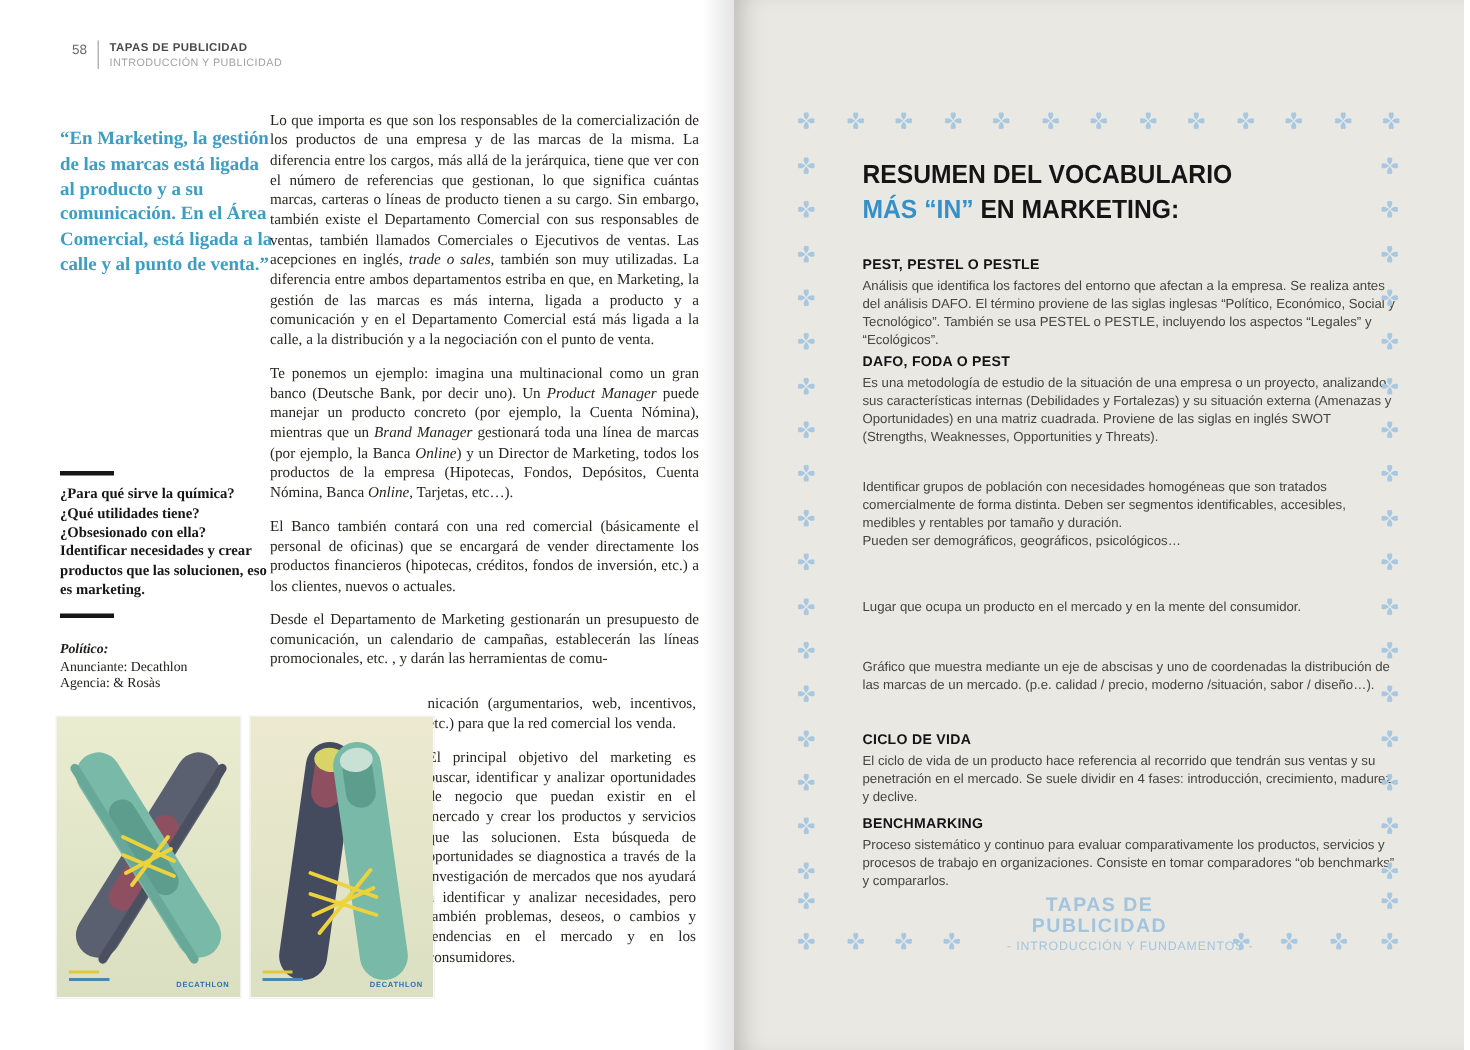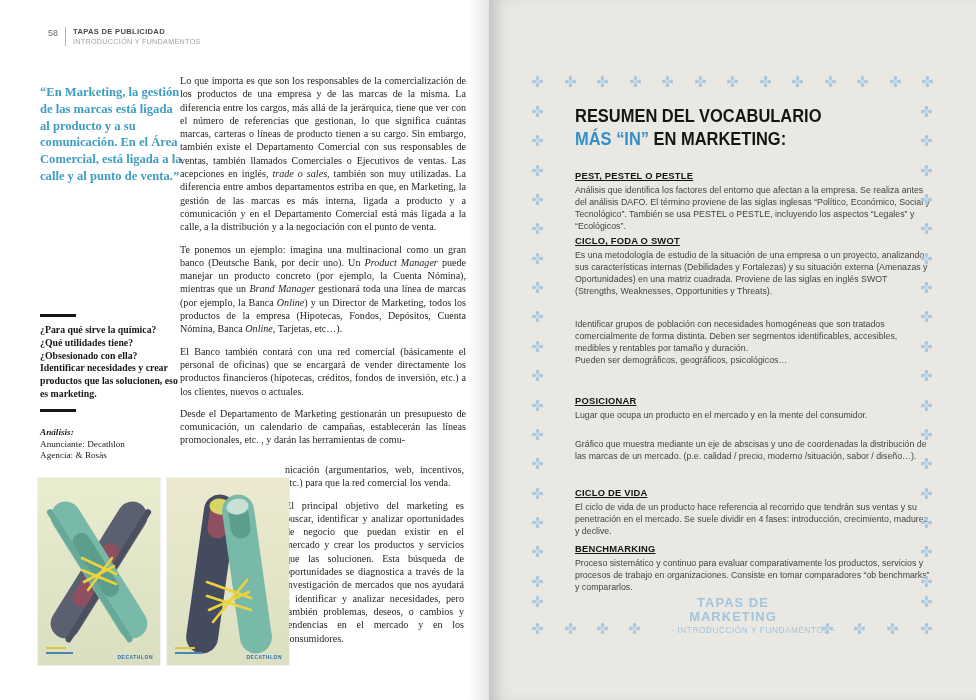--- a/index.html
+++ b/index.html
@@ -34,55 +34,55 @@
   .right-page{position:absolute;left:489px;top:0;width:487px;height:700px;background:#e9e8e3;
               box-shadow:inset 14px 0 18px -10px rgba(0,0,0,.22);}
   .fold{position:absolute;left:468px;top:0;width:21px;height:700px;
         background:linear-gradient(to right, rgba(0,0,0,0), rgba(0,0,0,.10));}
   .vocab-title{position:absolute;left:575px;top:106px;font-family:"Liberation Sans", sans-serif;
                transform:scaleX(.94);transform-origin:left top;}
   .vocab-title .t1{font-size:17.5px;font-weight:800;color:#151515;letter-spacing:0;}
   .vocab-title .t2{font-size:17.5px;font-weight:800;color:#151515;margin-top:2px;}
   .vocab-title .accent{color:#3490c8;}
   .vocab-entry{position:absolute;left:575px;width:357px;font-family:"Liberation Sans", sans-serif;}
-  .vocab-term{font-size:9.4px;font-weight:bold;color:#141414;letter-spacing:.2px;text-decoration:underline;}
+  .vocab-term{font-size:9.4px;font-weight:bold;color:#141414;letter-spacing:.2px;}
   .vocab-def{font-size:8.8px;line-height:12.1px;color:#45443f;margin-top:3px;}
   .footer-logo{position:absolute;left:602px;top:596px;width:262px;text-align:center;
                font-family:"Liberation Sans", sans-serif;color:#a2c4dc;}
   .footer-logo .l1,.footer-logo .l2{font-size:13px;font-weight:800;letter-spacing:1px;line-height:14px;}
   .footer-logo .l3{font-size:8.2px;font-weight:normal;letter-spacing:.6px;margin-top:2px;padding-left:41px;}
   .clover{position:absolute;width:13px;height:13px;}
 </style>
 </head>
 <body>
 
 <div class="spread">
 
   <div class="right-page"></div>
   <div class="fold"></div>
 
   <div class="page-header">
     <span class="page-num">58</span>
     <span class="header-divider"></span>
     <span class="header-titles">
       <span class="header-book">TAPAS DE PUBLICIDAD</span>
-      <span class="header-chapter">INTRODUCCIÓN Y FUNDAMENTOS</span>
+      <span class="header-chapter">INTRODUCCIÓN Y PUBLICIDAD</span>
     </span>
   </div>
 
   <div class="pull-quote">“En Marketing, la gestión de las marcas está ligada al producto y a su comunicación. En el Área Comercial, está ligada a la calle y al punto de venta.”</div>
 
   <div class="note-block">
     <div class="note-rule"></div>
     <div class="note-text">¿Para qué sirve la química?<br>¿Qué utilidades tiene?<br>¿Obsesionado con ella?<br>Identificar necesidades y crear productos que las solucionen, eso es marketing.</div>
     <div class="note-rule"></div>
   </div>
 
   <div class="credits">
-    <div class="credits-label">Análisis:</div>
+    <div class="credits-label">Político:</div>
     <div>Anunciante: Decathlon</div>
     <div>Agencia: &amp; Rosàs</div>
   </div>
 
   <div class="main-col">
     <p>Lo que importa es que son los responsables de la comercialización de los productos de una empresa y de las marcas de la misma. La diferencia entre los cargos, más allá de la jerárquica, tiene que ver con el número de referencias que gestionan, lo que significa cuántas marcas, carteras o líneas de producto tienen a su cargo. Sin embargo, también existe el Departamento Comercial con sus responsables de ventas, también llamados Comerciales o Ejecutivos de ventas. Las acepciones en inglés, <i>trade o sales</i>, también son muy utilizadas. La diferencia entre ambos departamentos estriba en que, en Marketing, la gestión de las marcas es más interna, ligada a producto y a comunicación y en el Departamento Comercial está más ligada a la calle, a la distribución y a la negociación con el punto de venta.</p>
     <p>Te ponemos un ejemplo: imagina una multinacional como un gran banco (Deutsche Bank, por decir uno). Un <i>Product Manager</i> puede manejar un producto concreto (por ejemplo, la Cuenta Nómina), mientras que un <i>Brand Manager</i> gestionará toda una línea de marcas (por ejemplo, la Banca <i>Online</i>) y un Director de Marketing, todos los productos de la empresa (Hipotecas, Fondos, Depósitos, Cuenta Nómina, Banca <i>Online</i>, Tarjetas, etc…).</p>
     <p>El Banco también contará con una red comercial (básicamente el personal de oficinas) que se encargará de vender directamente los productos financieros (hipotecas, créditos, fondos de inversión, etc.) a los clientes, nuevos o actuales.</p>
     <p>Desde el Departamento de Marketing gestionarán un presupuesto de comunicación, un calendario de campañas, establecerán las líneas promocionales, etc. , y darán las herramientas de comu-</p>
   </div>
@@ -160,45 +160,44 @@
   <div class="vocab-title">
     <div class="t1">RESUMEN DEL VOCABULARIO</div>
     <div class="t2"><span class="accent">MÁS “IN”</span><span> EN MARKETING:</span></div>
   </div>
 
   <div class="vocab-entry" style="top:170px">
     <div class="vocab-term">PEST, PESTEL O PESTLE</div>
     <div class="vocab-def">Análisis que identifica los factores del entorno que afectan a la empresa. Se realiza antes del análisis DAFO. El término proviene de las siglas inglesas “Político, Económico, Social y Tecnológico”. También se usa PESTEL o PESTLE, incluyendo los aspectos “Legales” y “Ecológicos”.</div>
   </div>
   <div class="vocab-entry" style="top:235px">
-    <div class="vocab-term">CICLO, FODA O SWOT</div>
+    <div class="vocab-term">DAFO, FODA O PEST</div>
     <div class="vocab-def">Es una metodología de estudio de la situación de una empresa o un proyecto, analizando sus características internas (Debilidades y Fortalezas) y su situación externa (Amenazas y Oportunidades) en una matriz cuadrada. Proviene de las siglas en inglés SWOT (Strengths, Weaknesses, Opportunities y Threats).</div>
   </div>
   <div class="vocab-entry" style="top:315px">
     <div class="vocab-def">Identificar grupos de población con necesidades homogéneas que son tratados comercialmente de forma distinta. Deben ser segmentos identificables, accesibles, medibles y rentables por tamaño y duración.<br>Pueden ser demográficos, geográficos, psicológicos…</div>
   </div>
   <div class="vocab-entry" style="top:395px">
-    <div class="vocab-term">POSICIONAR</div>
     <div class="vocab-def">Lugar que ocupa un producto en el mercado y en la mente del consumidor.</div>
   </div>
   <div class="vocab-entry" style="top:435px">
     <div class="vocab-def">Gráfico que muestra mediante un eje de abscisas y uno de coordenadas la distribución de las marcas de un mercado. (p.e. calidad / precio, moderno /situación, sabor / diseño…).</div>
   </div>
   <div class="vocab-entry" style="top:487px">
     <div class="vocab-term">CICLO DE VIDA</div>
     <div class="vocab-def">El ciclo de vida de un producto hace referencia al recorrido que tendrán sus ventas y su penetración en el mercado. Se suele dividir en 4 fases: introducción, crecimiento, madurez y declive.</div>
   </div>
   <div class="vocab-entry" style="top:543px">
     <div class="vocab-term">BENCHMARKING</div>
     <div class="vocab-def">Proceso sistemático y continuo para evaluar comparativamente los productos, servicios y procesos de trabajo en organizaciones. Consiste en tomar comparadores “ob benchmarks” y compararlos.</div>
   </div>
 
   <div class="footer-logo">
     <div class="l1">TAPAS DE</div>
-    <div class="l2">MARKETING</div>
+    <div class="l2">PUBLICIDAD</div>
     <div class="l3">- INTRODUCCIÓN Y FUNDAMENTOS -</div>
   </div>
 
   <div id="decor">
       <div class="clover" style="left: 531px; top: 74px;"><svg width="13" height="13" viewBox="0 0 16 16">
           <path d="M8 7.4 C4.9 4.5 5.7 1.1 7.2 1.1 C7.8 1.1 8 1.7 8 2.3 C8 1.7 8.2 1.1 8.8 1.1 C10.3 1.1 11.1 4.5 8 7.4 Z" fill="#a7c8e0" transform="rotate(0 8 8)"></path>
           <path d="M8 7.4 C4.9 4.5 5.7 1.1 7.2 1.1 C7.8 1.1 8 1.7 8 2.3 C8 1.7 8.2 1.1 8.8 1.1 C10.3 1.1 11.1 4.5 8 7.4 Z" fill="#a7c8e0" transform="rotate(90 8 8)"></path>
           <path d="M8 7.4 C4.9 4.5 5.7 1.1 7.2 1.1 C7.8 1.1 8 1.7 8 2.3 C8 1.7 8.2 1.1 8.8 1.1 C10.3 1.1 11.1 4.5 8 7.4 Z" fill="#a7c8e0" transform="rotate(180 8 8)"></path>
           <path d="M8 7.4 C4.9 4.5 5.7 1.1 7.2 1.1 C7.8 1.1 8 1.7 8 2.3 C8 1.7 8.2 1.1 8.8 1.1 C10.3 1.1 11.1 4.5 8 7.4 Z" fill="#a7c8e0" transform="rotate(270 8 8)"></path>
         </svg></div>

